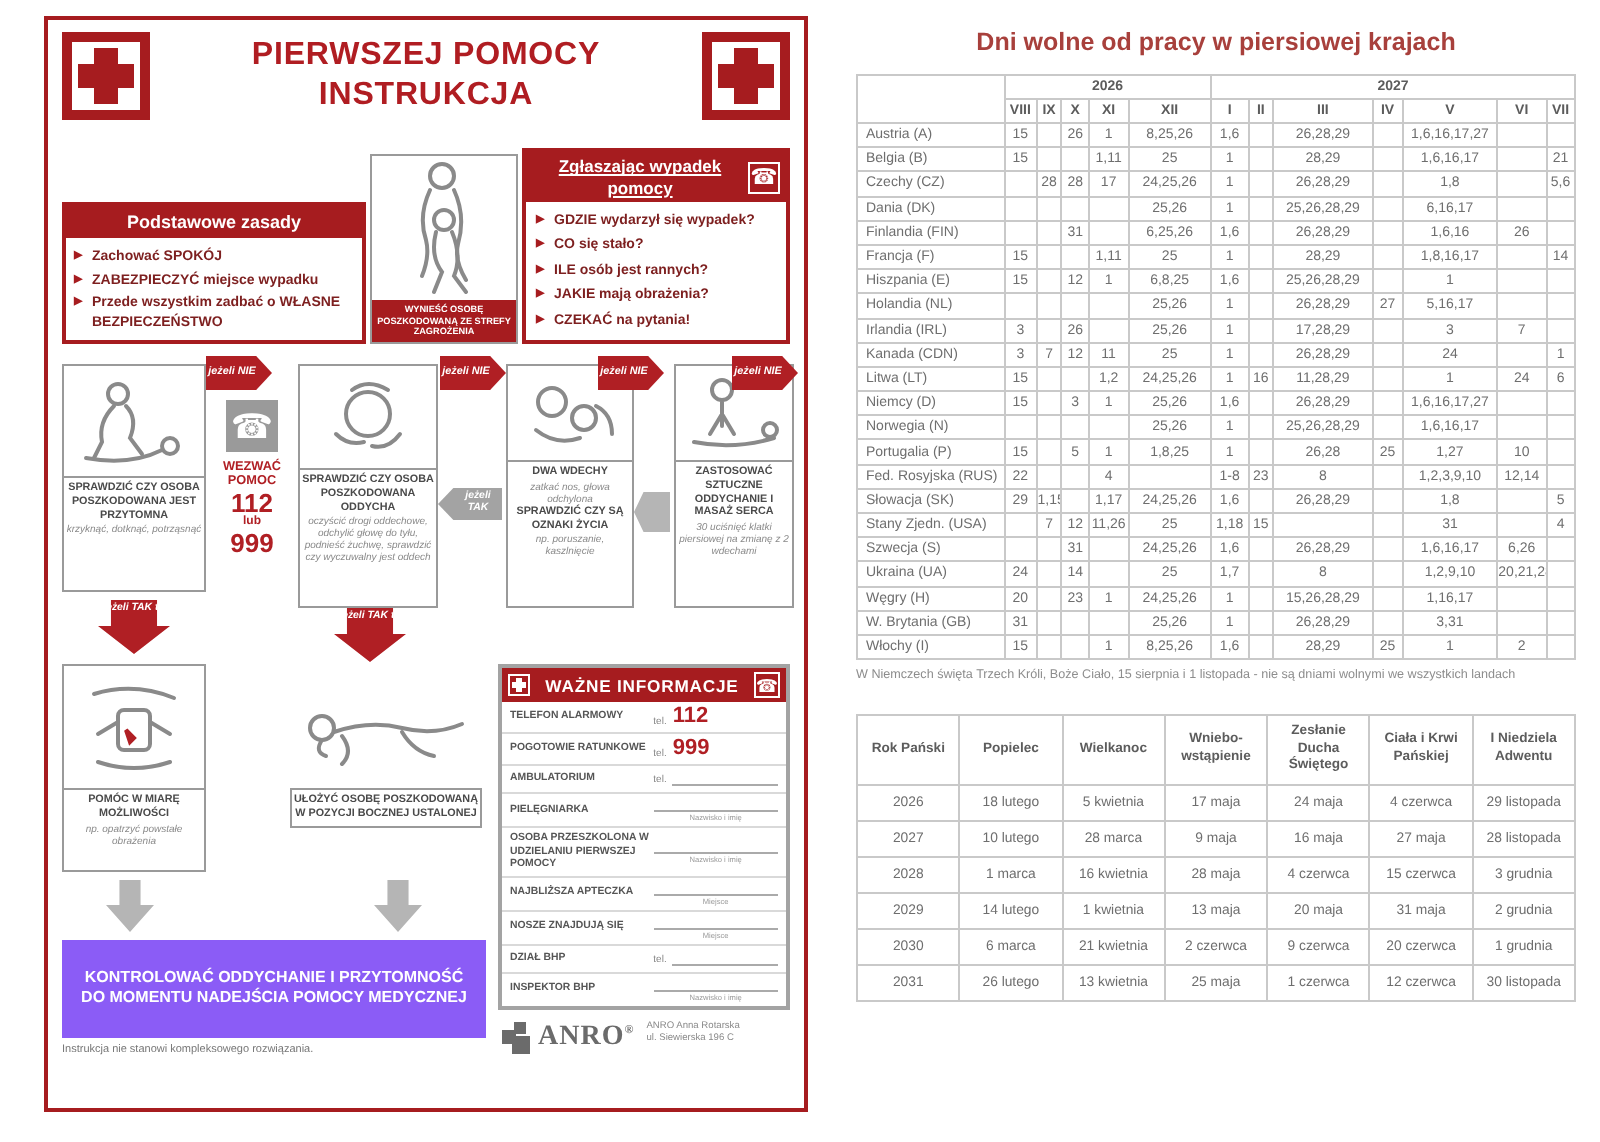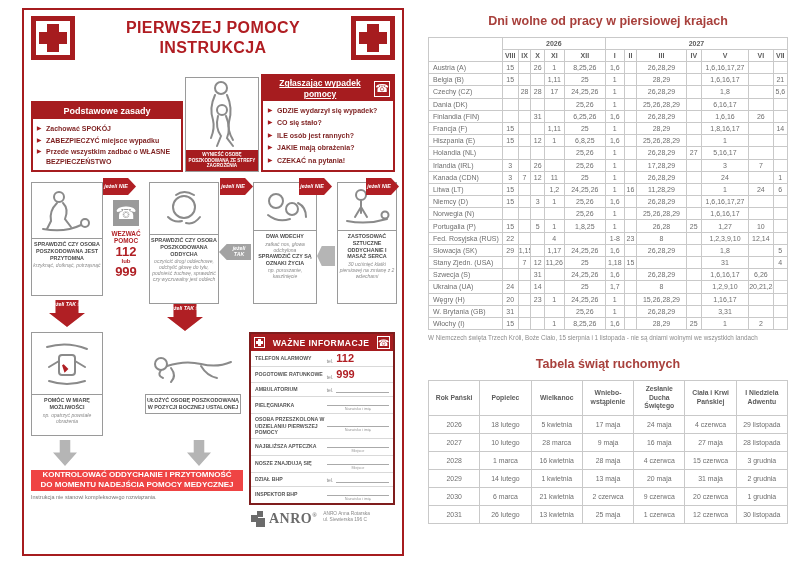--- a/index.html
+++ b/index.html
@@ -71,26 +71,26 @@
   .call-or { color:#b01f24; font-weight:bold; font-size:6px; line-height:1.1; }
 
   
   .lower { display:flex; margin-top:4px; gap:6px; }
   .lower-left { width:212px; position:relative; }
   .row2 { display:flex; gap:42px; }
   .step2 { border:1px solid #9a9a9a; display:flex; flex-direction:column; }
   .arrow-row { display:flex; margin-top:4px; }
   .down-gray { width:24px; height:26px; background:#b5b5b5;
       clip-path:polygon(28% 0, 72% 0, 72% 48%, 100% 48%, 50% 100%, 0 48%, 28% 48%); }
-  .banner { margin-top:4px; background:#ef4444; color:#fff; font-weight:bold; font-size:8px;
-      text-align:center; line-height:1.3; padding:0 6px; }
+  .banner { margin-top:4px; background:#8b5cf6; color:#fff; font-weight:bold; font-size:8px;
+      text-align:center; line-height:1.3; padding:14px 6px; }
   .disclaimer { margin-top:3px; font-size:5.5px; color:#777; }
 
   .lower-right { flex:1; display:flex; flex-direction:column; }
-  .info-box { border:2px solid #7f1d1d; }
+  .info-box { border:2px solid #a3a3a3; }
   .info-head { background:#a61c1f; display:flex; align-items:center; padding:2px 3px; }
   .mini-cross { width:11px; height:11px; background:#a61c1f; border:1px solid #fff; position:relative; flex:0 0 auto; }
   .mini-cross::before { content:""; position:absolute; left:36%; top:12%; width:28%; height:76%; background:#fff; }
   .mini-cross::after  { content:""; position:absolute; top:36%; left:12%; height:28%; width:76%; background:#fff; }
   .info-head .txt { flex:1; text-align:center; color:#fff; font-weight:bold; font-size:8.6px; letter-spacing:.4px; }
   .info-head .phone-badge { width:13px; height:13px; font-size:9px; }
   .info-row { display:flex; align-items:center; border-bottom:1px solid #d9d9d9; padding:2px 4px; min-height:14px; }
   .info-row:last-child { border-bottom:none; }
   .info-label { flex:1.15; font-size:5.2px; font-weight:bold; color:#555; line-height:1.25; text-transform:uppercase; }
   .info-right { flex:1; display:flex; align-items:flex-end; gap:3px; }
@@ -791,21 +791,20 @@
           <td>25</td>
           <td>1</td>
           <td>2</td>
           <td></td>
         </tr>
       </tbody>
   </table>
   <div class="footnote">W Niemczech święta Trzech Króli, Boże Ciało, 15 sierpnia i 1 listopada - nie są dniami wolnymi we wszystkich landach</div>
 
   <div class="movable-wrap">
-    <div class="tbl-title">Tabela świąt ruchomych</div>
     <table class="movable">
       <thead>
           <tr id="movable-head-row">
             <th>Rok Pański</th>
             <th>Popielec</th>
             <th>Wielkanoc</th>
             <th>Wniebo­wstąpienie</th>
             <th>Zesłanie Ducha Świętego</th>
             <th>Ciała i Krwi Pańskiej</th>
             <th>I Niedziela Adwentu</th>

